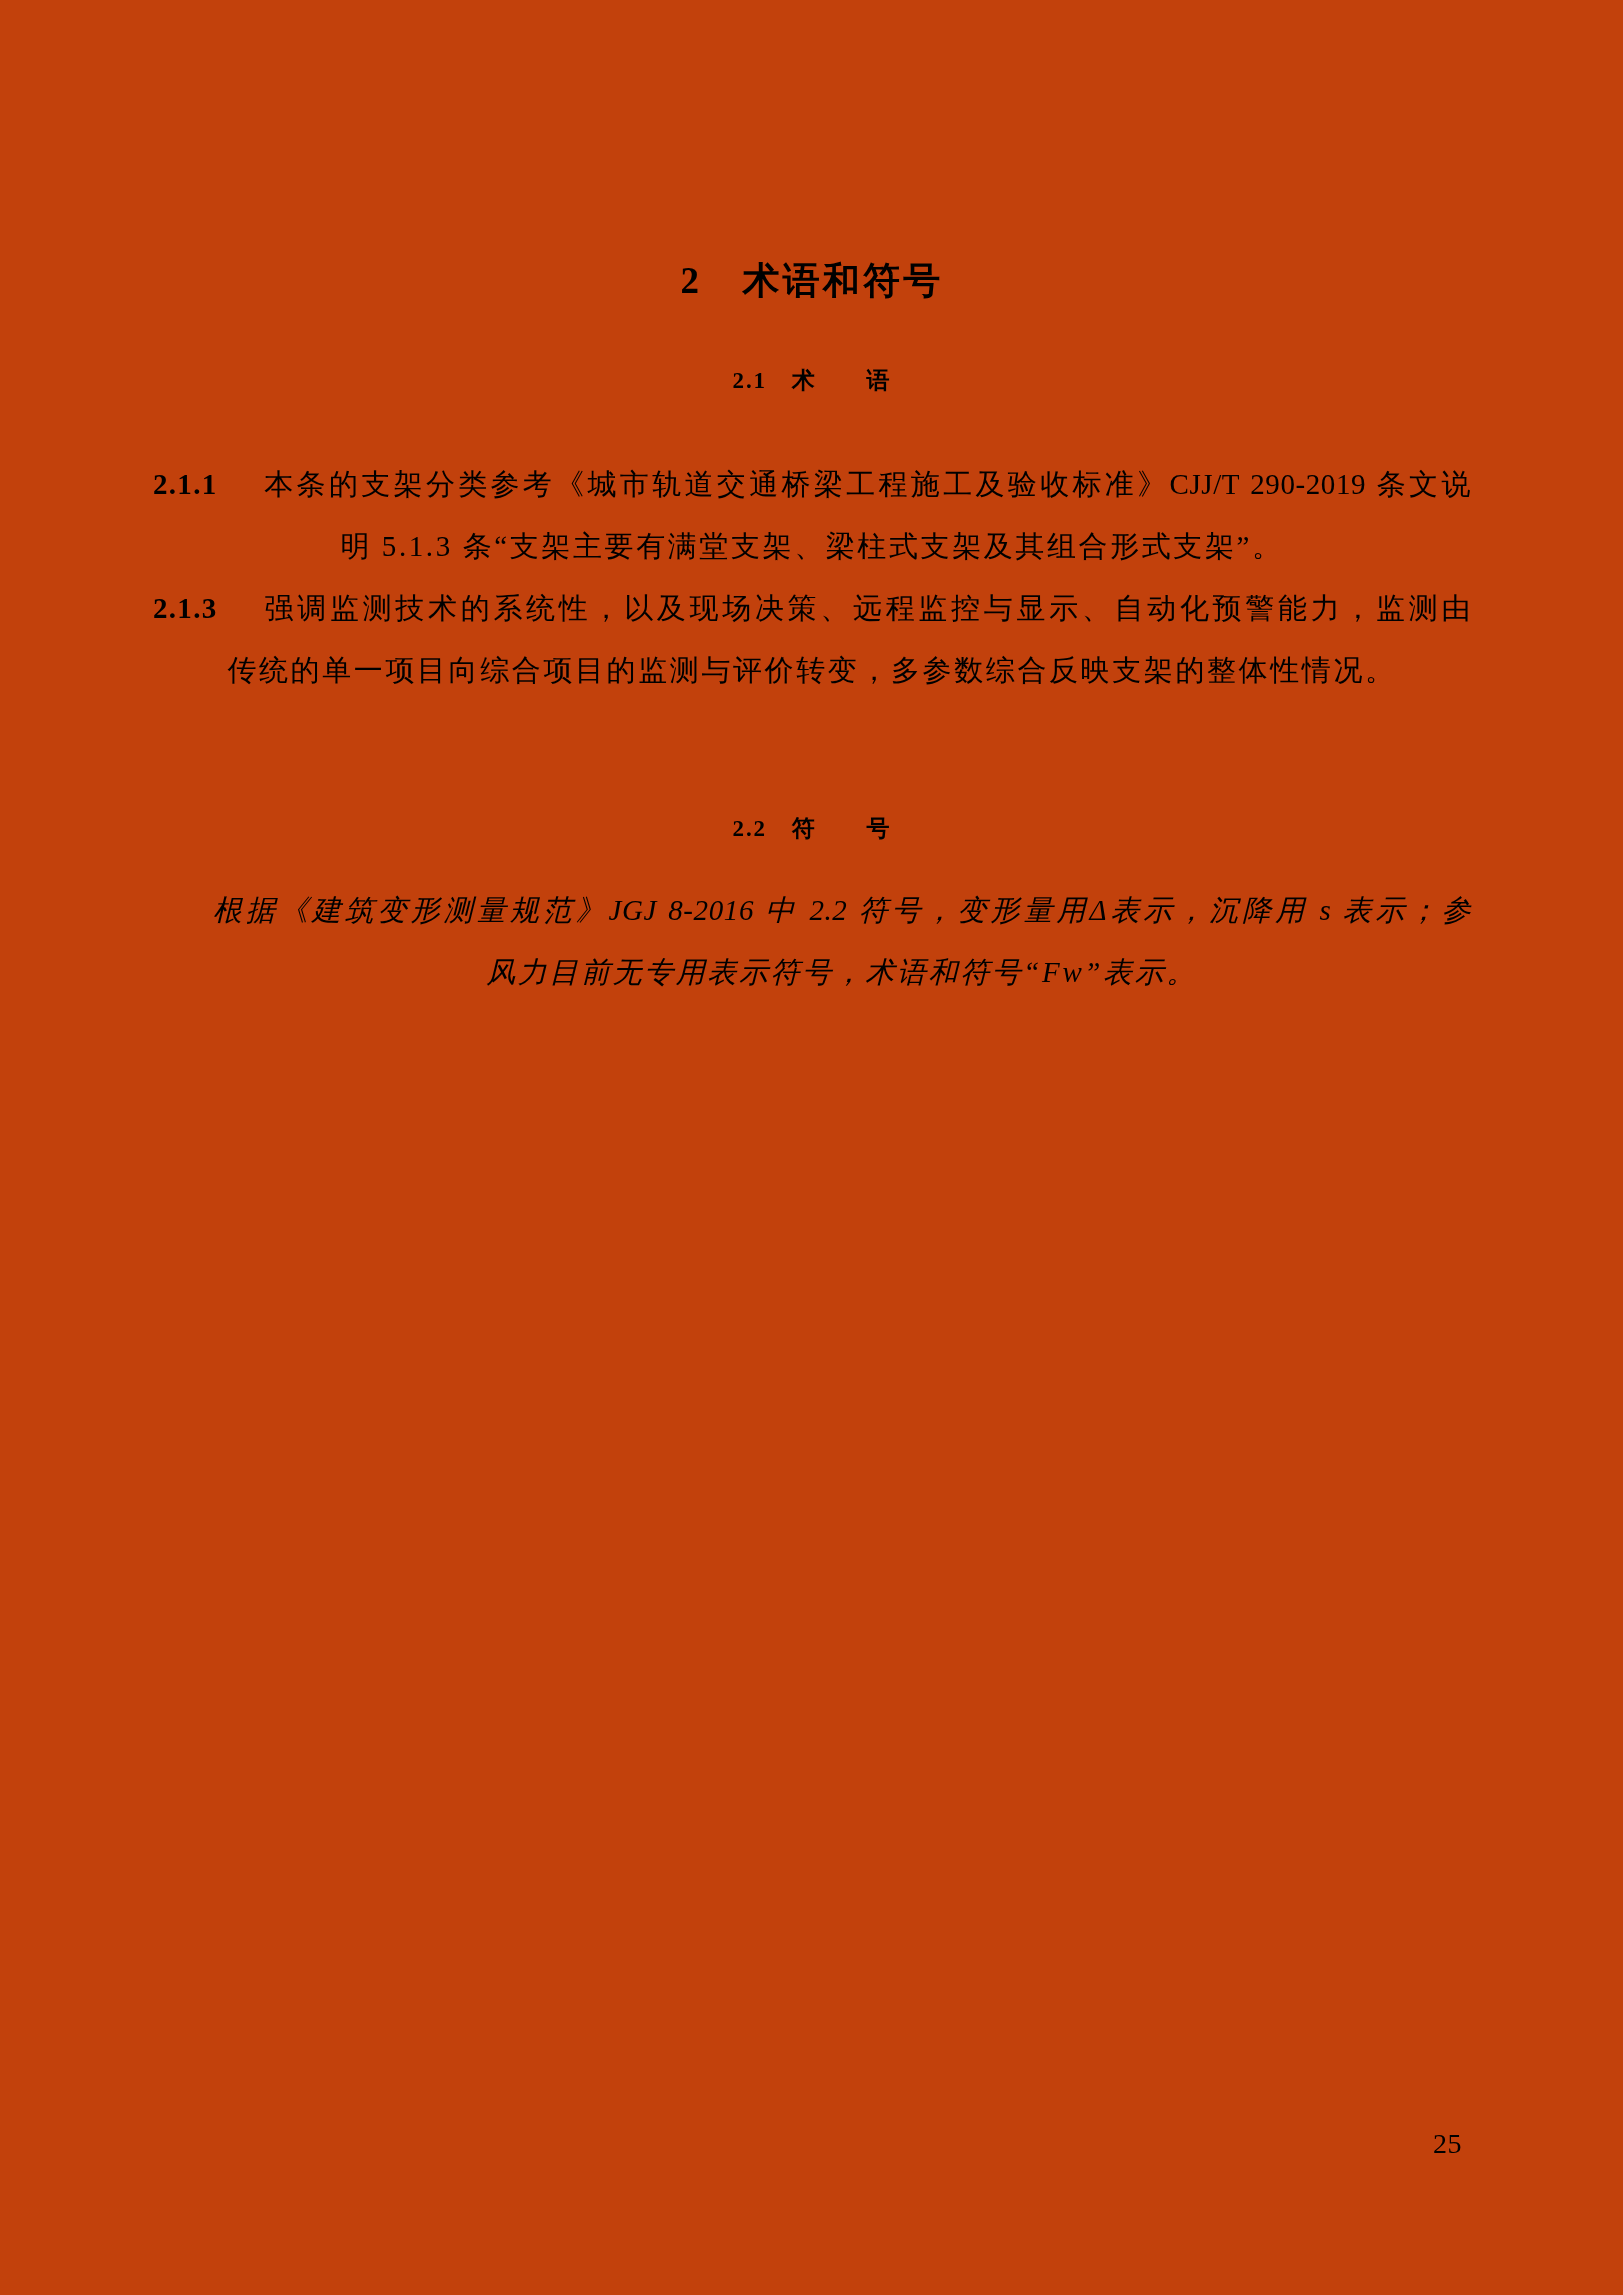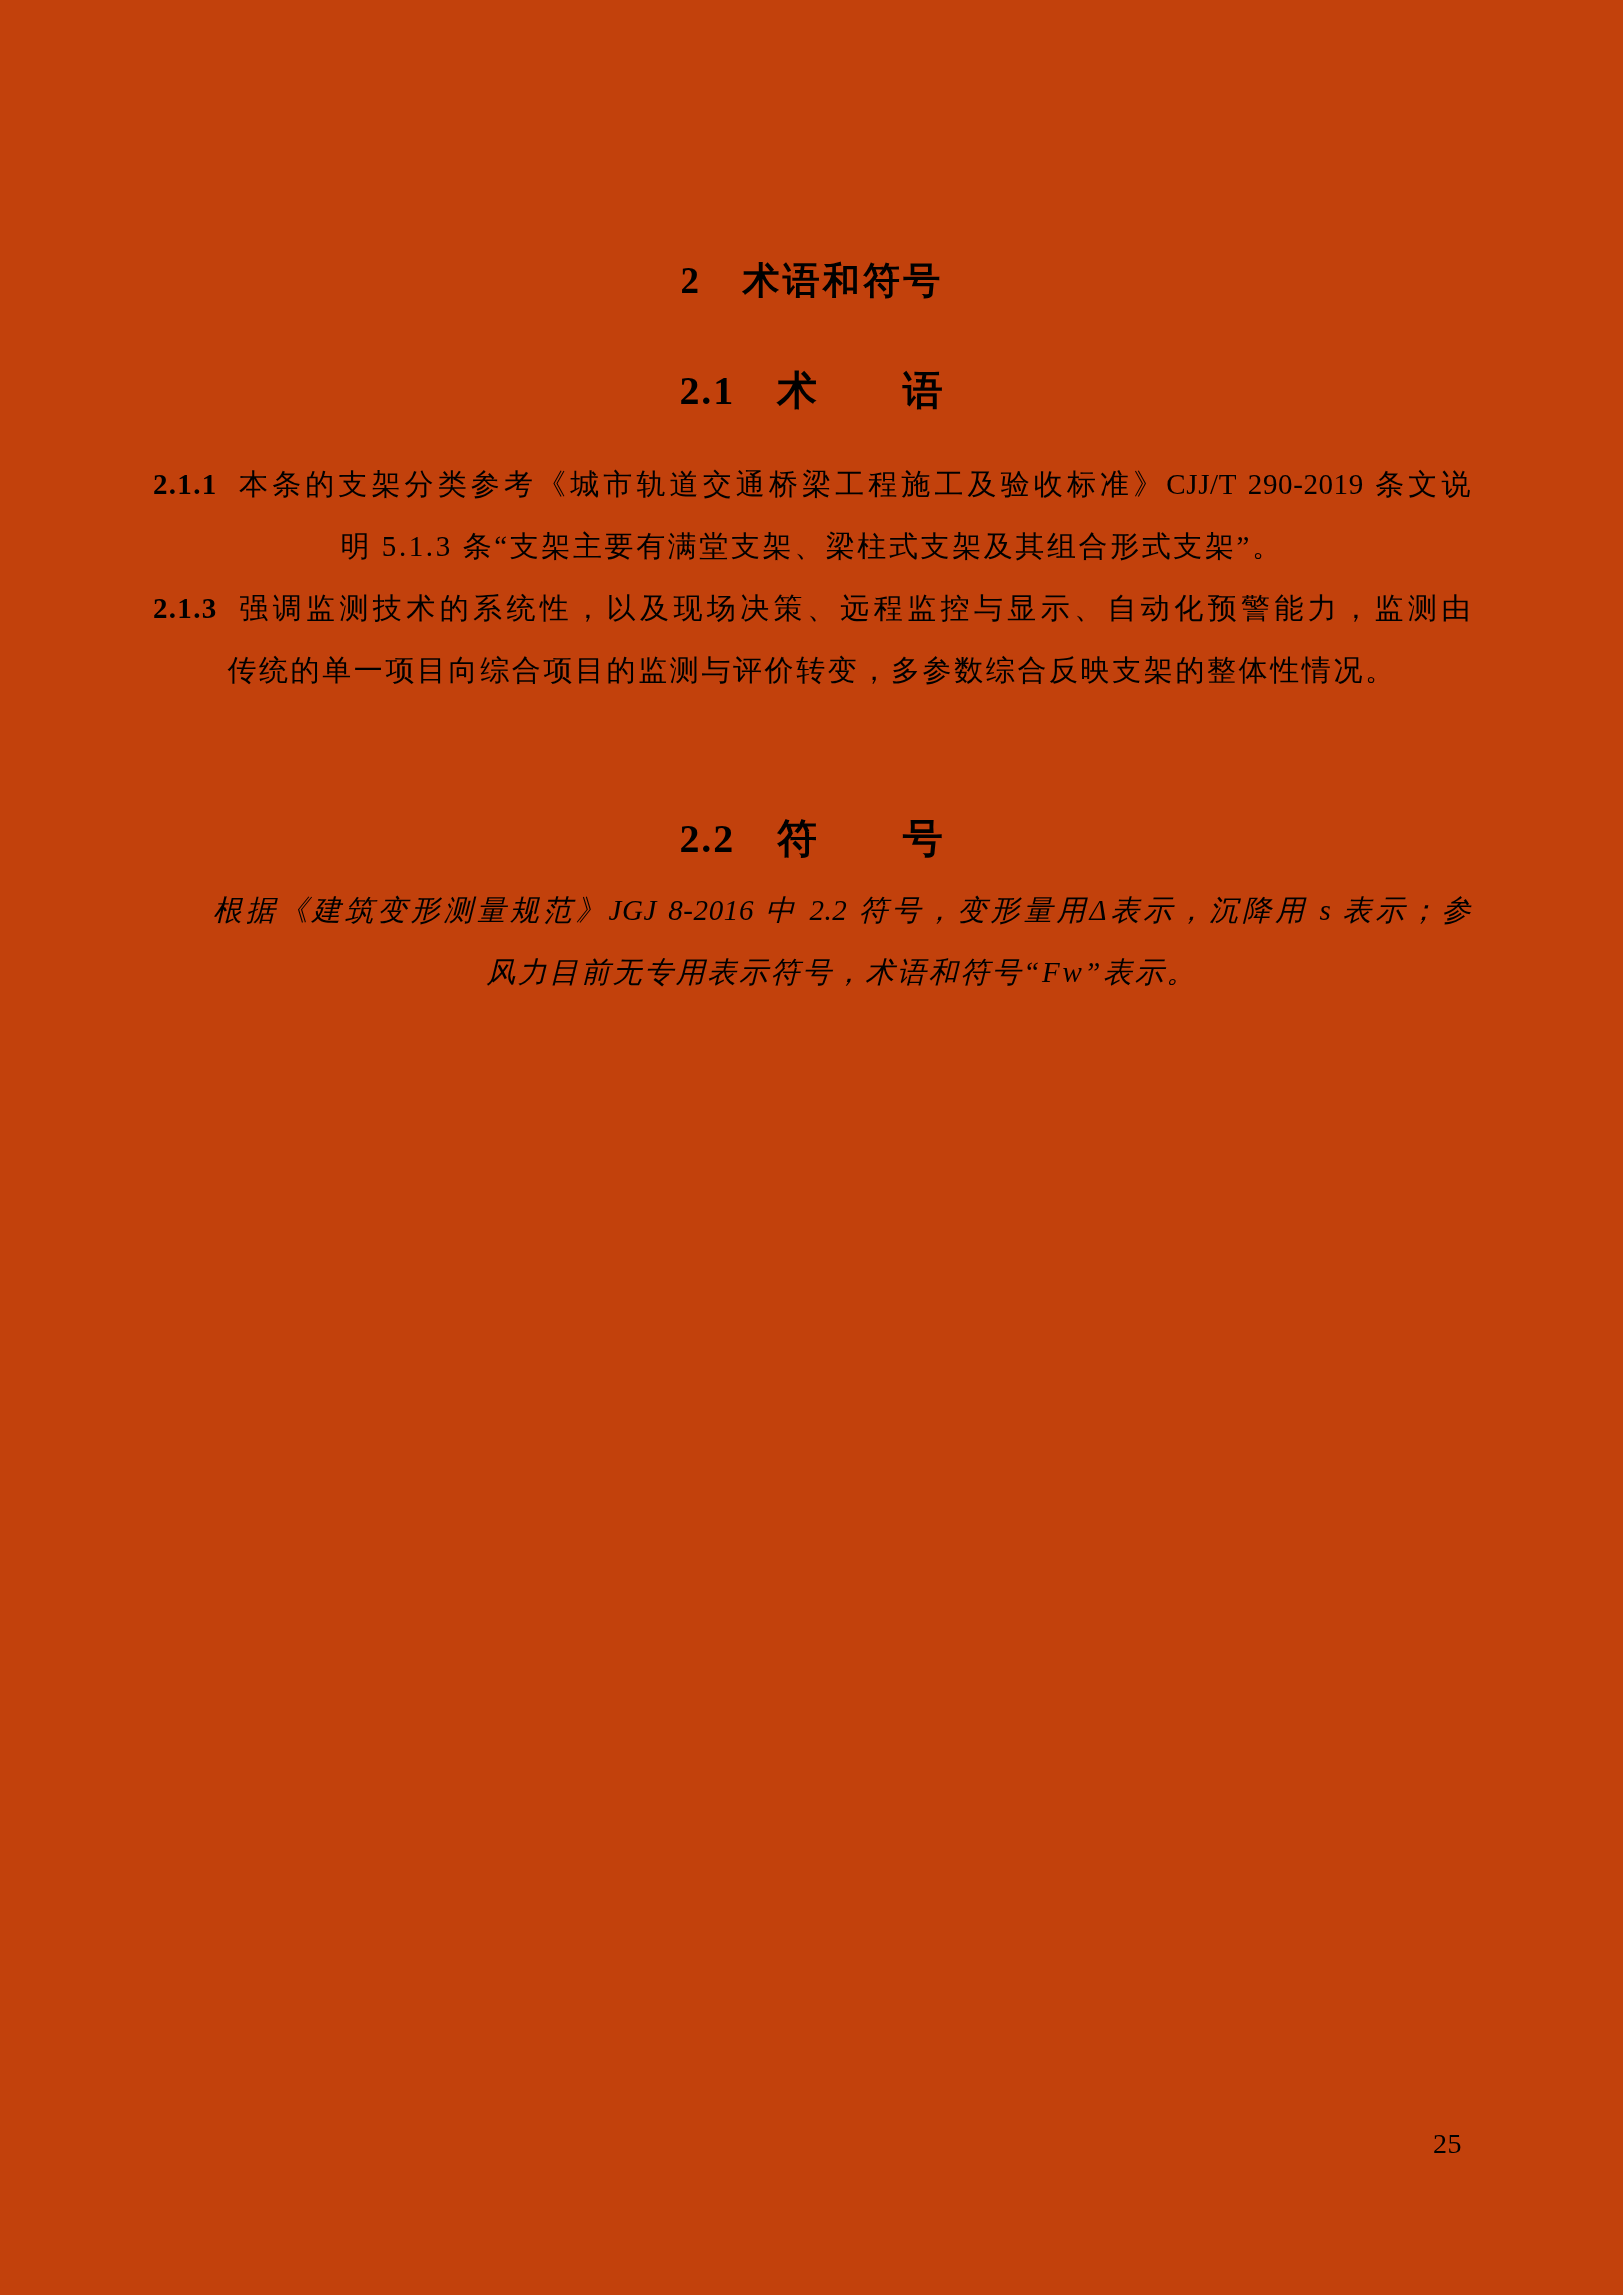--- a/index.html
+++ b/index.html
@@ -21,21 +21,21 @@
     font-size: 37px;
     font-weight: bold;
     letter-spacing: 3.2px;
     line-height: 1.15;
   }
   .section-heading {
     position: absolute;
     left: 0;
     width: 100%;
     text-align: center;
-    font-size: 40px;
+    font-size: 23px;
     font-weight: bold;
     letter-spacing: 1.9px;
     line-height: 1.15;
   }
   .section-heading.terms   { top: 368px; }
   .section-heading.symbols { top: 816px; }
   .body-block {
     position: absolute;
     left: 153px;
     width: 1318px;
@@ -50,21 +50,21 @@
   }
   .line.justify {
     letter-spacing: 0.6px;
     text-align: justify;
     text-align-last: justify;
   }
   .line.indent { text-indent: 60px; }
   .clause-num {
     font-weight: bold;
     letter-spacing: 1.3px;
-    margin-right: 18px;
+    margin-right: 44px;
   }
   .page-number {
     position: absolute;
     left: 1433px;
     top: 2128px;
     font-size: 28px;
     letter-spacing: 0.6px;
   }
 </style>
 </head>

